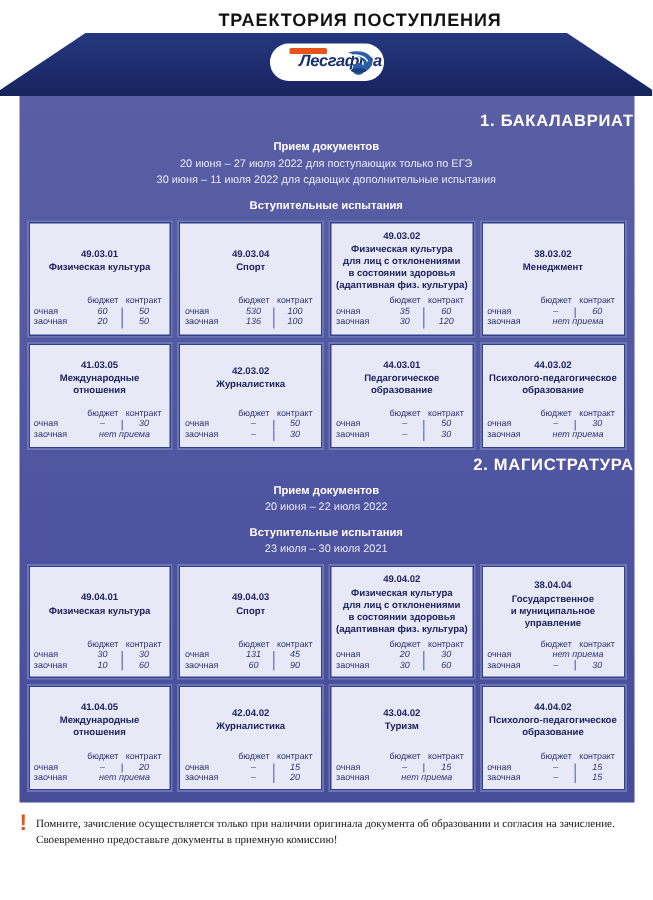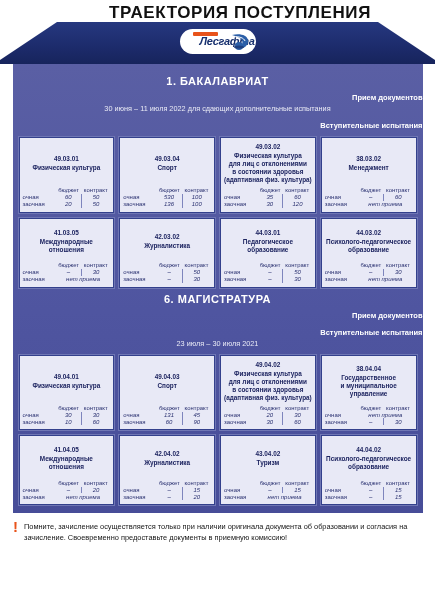--- a/index.html
+++ b/index.html
@@ -9,21 +9,21 @@
     height: 600px;
     background: #ffffff;
     font-family: "Liberation Sans", sans-serif;
     overflow: hidden;
     position: relative;
   }
 
   
   .page-title {
     text-align: center;
-    font-size: 17px;
+    font-size: 12px;
     font-weight: bold;
     letter-spacing: 0.6px;
     color: #111111;
     padding-top: 4px;
     height: 22px;
     line-height: 18px;
     padding-left: 45px;
   }
 
   
@@ -83,30 +83,30 @@
 
   
   .house {
     width: 410px;
     margin: 0 auto;
     background: linear-gradient(180deg,#5a5fa4 0%, #4f55a0 55%, #474d98 100%);
     padding: 6px 0 8px 0;
   }
 
   .section-title {
-    text-align: center;
+    text-align: right;
     color: #ffffff;
     font-size: 11px;
     font-weight: bold;
     letter-spacing: 0.5px;
     margin-top: 5px;
     margin-bottom: 6px;
   }
   .sched-head {
-    text-align: right;
+    text-align: center;
     color: #ffffff;
     font-size: 7.5px;
     font-weight: bold;
     margin-bottom: 1px;
   }
   .sched-line {
     text-align: center;
     color: #e9eaf5;
     font-size: 7.3px;
     line-height: 11px;
@@ -187,20 +187,21 @@
     color: #e8531a;
     font-size: 15px;
     font-weight: bold;
     line-height: 11px;
     flex: 0 0 auto;
   }
   .footer-text {
     font-size: 7.4px;
     line-height: 11px;
     color: #141414;
+    font-family: Liberation Serif, serif;
   }
 </style>
 </head>
 <body>
 
 <div class="page-title">ТРАЕКТОРИЯ ПОСТУПЛЕНИЯ</div>
 
 <div class="roof-wrap">
   <svg class="roof" viewBox="0 0 435 42" preserveAspectRatio="none">
     <defs>
@@ -223,20 +224,21 @@
         <ellipse cx="9" cy="15" rx="5" ry="1.6" fill="#1d3f80"></ellipse>
       </svg>
     </div>
   </div>
 </div>
 
 <div class="house">
   <div id="sections-root">
       <div class="section-title">1. БАКАЛАВРИАТ</div>
       <div class="sched-head">Прием документов</div>
+      <div class="sched-line">20 июня – 27 июля 2022 для поступающих только по ЕГЭ</div>
       <div class="sched-line">30 июня – 11 июля 2022 для сдающих дополнительные испытания</div>
       <div class="sched-gap"></div>
       <div class="sched-head">Вступительные испытания</div>
       <div class="grid">
         <div class="card">
           <div class="card-head">
             <div class="card-code">49.03.01</div>
             <div class="card-name">Физическая культура</div>
           </div>
           <table class="tbl">
@@ -441,22 +443,23 @@
                 <td class="c-con">30</td>
               </tr>
               <tr>
                 <td class="c-form">заочная</td>
                 <td class="c-none" colspan="2">нет приема</td>
               </tr>
             </tbody>
           </table>
         </div>
       </div>
-      <div class="section-title">6. МАГИСТРАТУРА</div>
+      <div class="section-title">2. МАГИСТРАТУРА</div>
       <div class="sched-head">Прием документов</div>
+      <div class="sched-line">20 июня – 22 июля 2022</div>
       <div class="sched-gap"></div>
       <div class="sched-head">Вступительные испытания</div>
       <div class="sched-line">23 июля – 30 июля 2021</div>
       <div class="grid">
         <div class="card">
           <div class="card-head">
             <div class="card-code">49.04.01</div>
             <div class="card-name">Физическая культура</div>
           </div>
           <table class="tbl">

